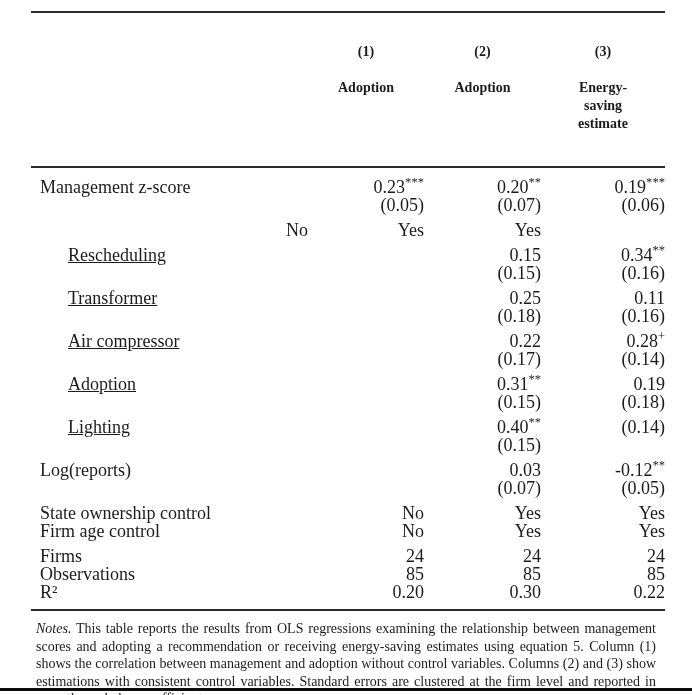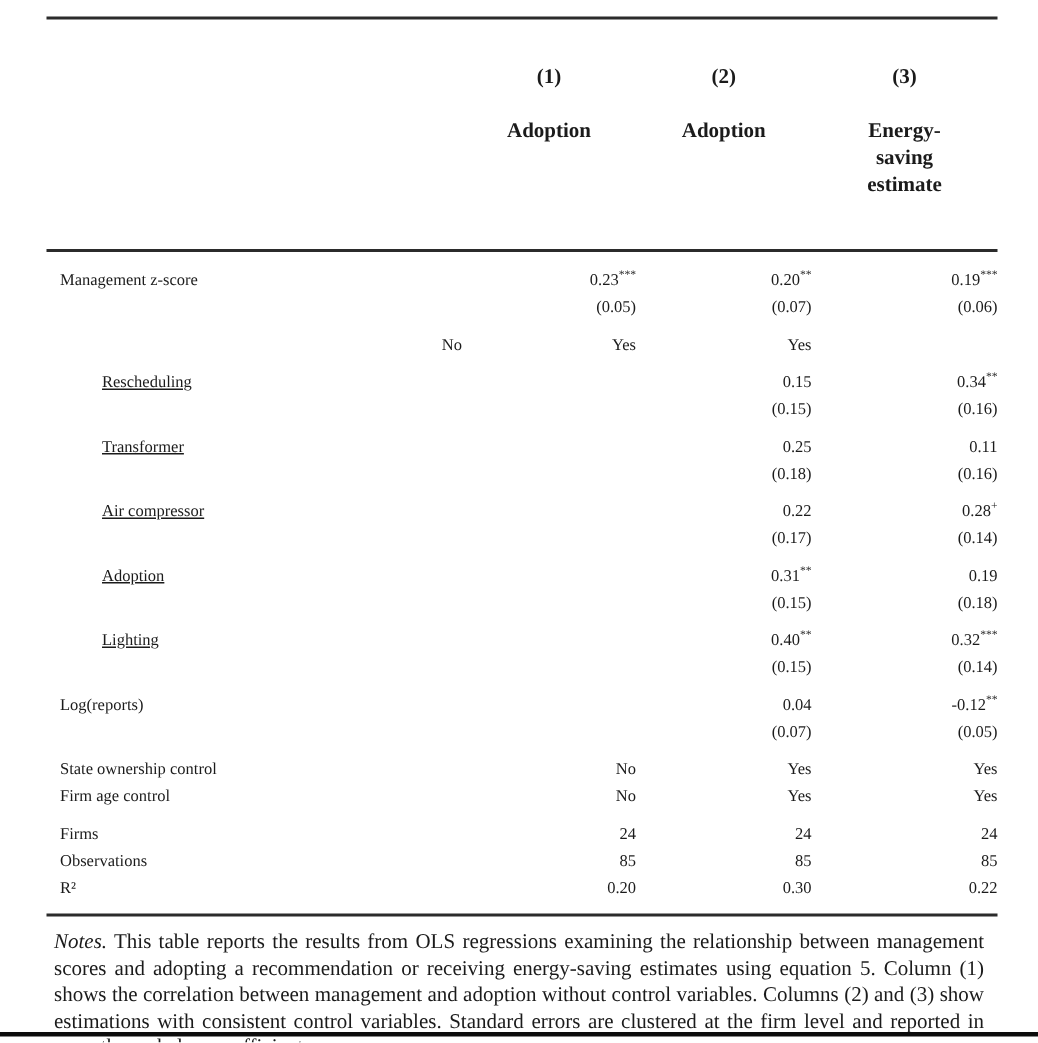--- a/index.html
+++ b/index.html
@@ -10,21 +10,21 @@
     font-family:"Liberation Serif","DejaVu Serif",serif;
     color:#1b1b1b;
     overflow:hidden;
   }
   .table-area{margin-left:31px;width:634px;}
   .rule{height:2px;background:#2b2b2b;}
   .rule-top{margin-top:11px;}
   .grid-row{display:grid;grid-template-columns:277px 116px 117px 124px;}
   .header-row{padding:12px 0 15px;font-weight:bold;font-size:14px;line-height:18px;}
   .hcol{text-align:center;white-space:pre-line;}
-  .tbody{padding:10px 0 8px;font-size:11px;line-height:18px;}
+  .tbody{padding:10px 0 8px;font-size:18px;line-height:18px;}
   .section{margin-bottom:7px;}
   .section:last-child{margin-bottom:0;}
   .cell.label{padding-left:9px;}
   .cell.label.bold{font-weight:bold;}
   .cell.label.indent{padding-left:37px;text-decoration:underline;}
   .cell.val{text-align:right;}
   sup{font-size:70%;vertical-align:super;line-height:0;}
   .notes{margin:9px 36px 0 36px;font-size:14px;line-height:17.5px;}
   .notes-para{margin:0;text-align:justify;}
   .notes-lead{font-style:italic;}
@@ -156,33 +156,32 @@
           <div class="grid-row">
             <div class="cell label indent">Lighting</div>
             <div class="cell val">
               <div class="coef"></div>
             </div>
             <div class="cell val">
               <div class="coef">0.40<sup>**</sup></div>
               <div class="se">(0.15)</div>
             </div>
             <div class="cell val">
-              <div class="coef">0.32<sup>***</sup></div>
               <div class="se">(0.14)</div>
             </div>
           </div>
         </div>
         <div class="section">
           <div class="grid-row">
             <div class="cell label plain">Log(reports)</div>
             <div class="cell val">
               <div class="coef"></div>
             </div>
             <div class="cell val">
-              <div class="coef">0.04</div>
+              <div class="coef">0.03</div>
               <div class="se">(0.07)</div>
             </div>
             <div class="cell val">
               <div class="coef">-0.12<sup>**</sup></div>
               <div class="se">(0.05)</div>
             </div>
           </div>
         </div>
         <div class="section">
           <div class="grid-row">

